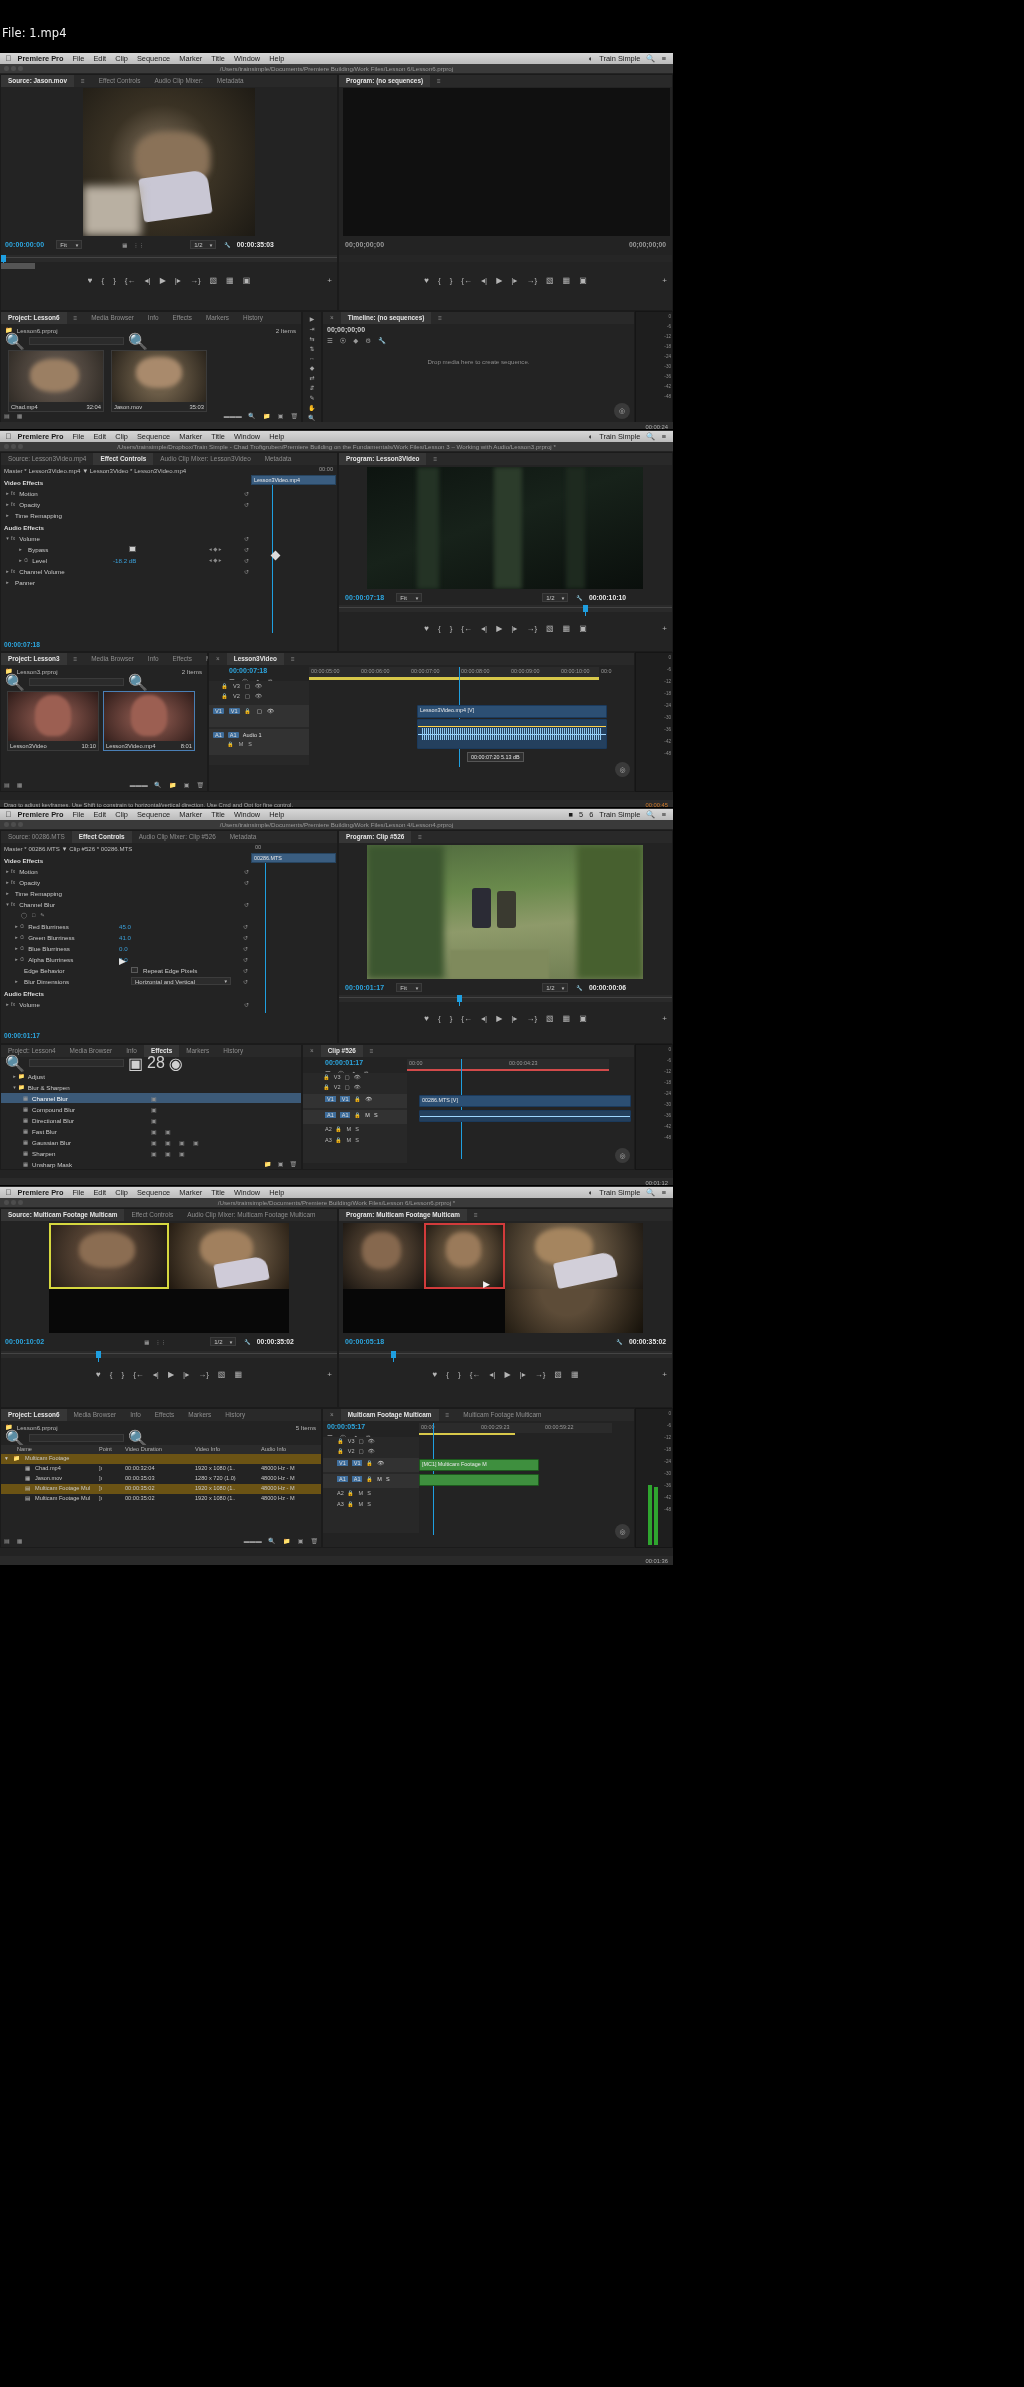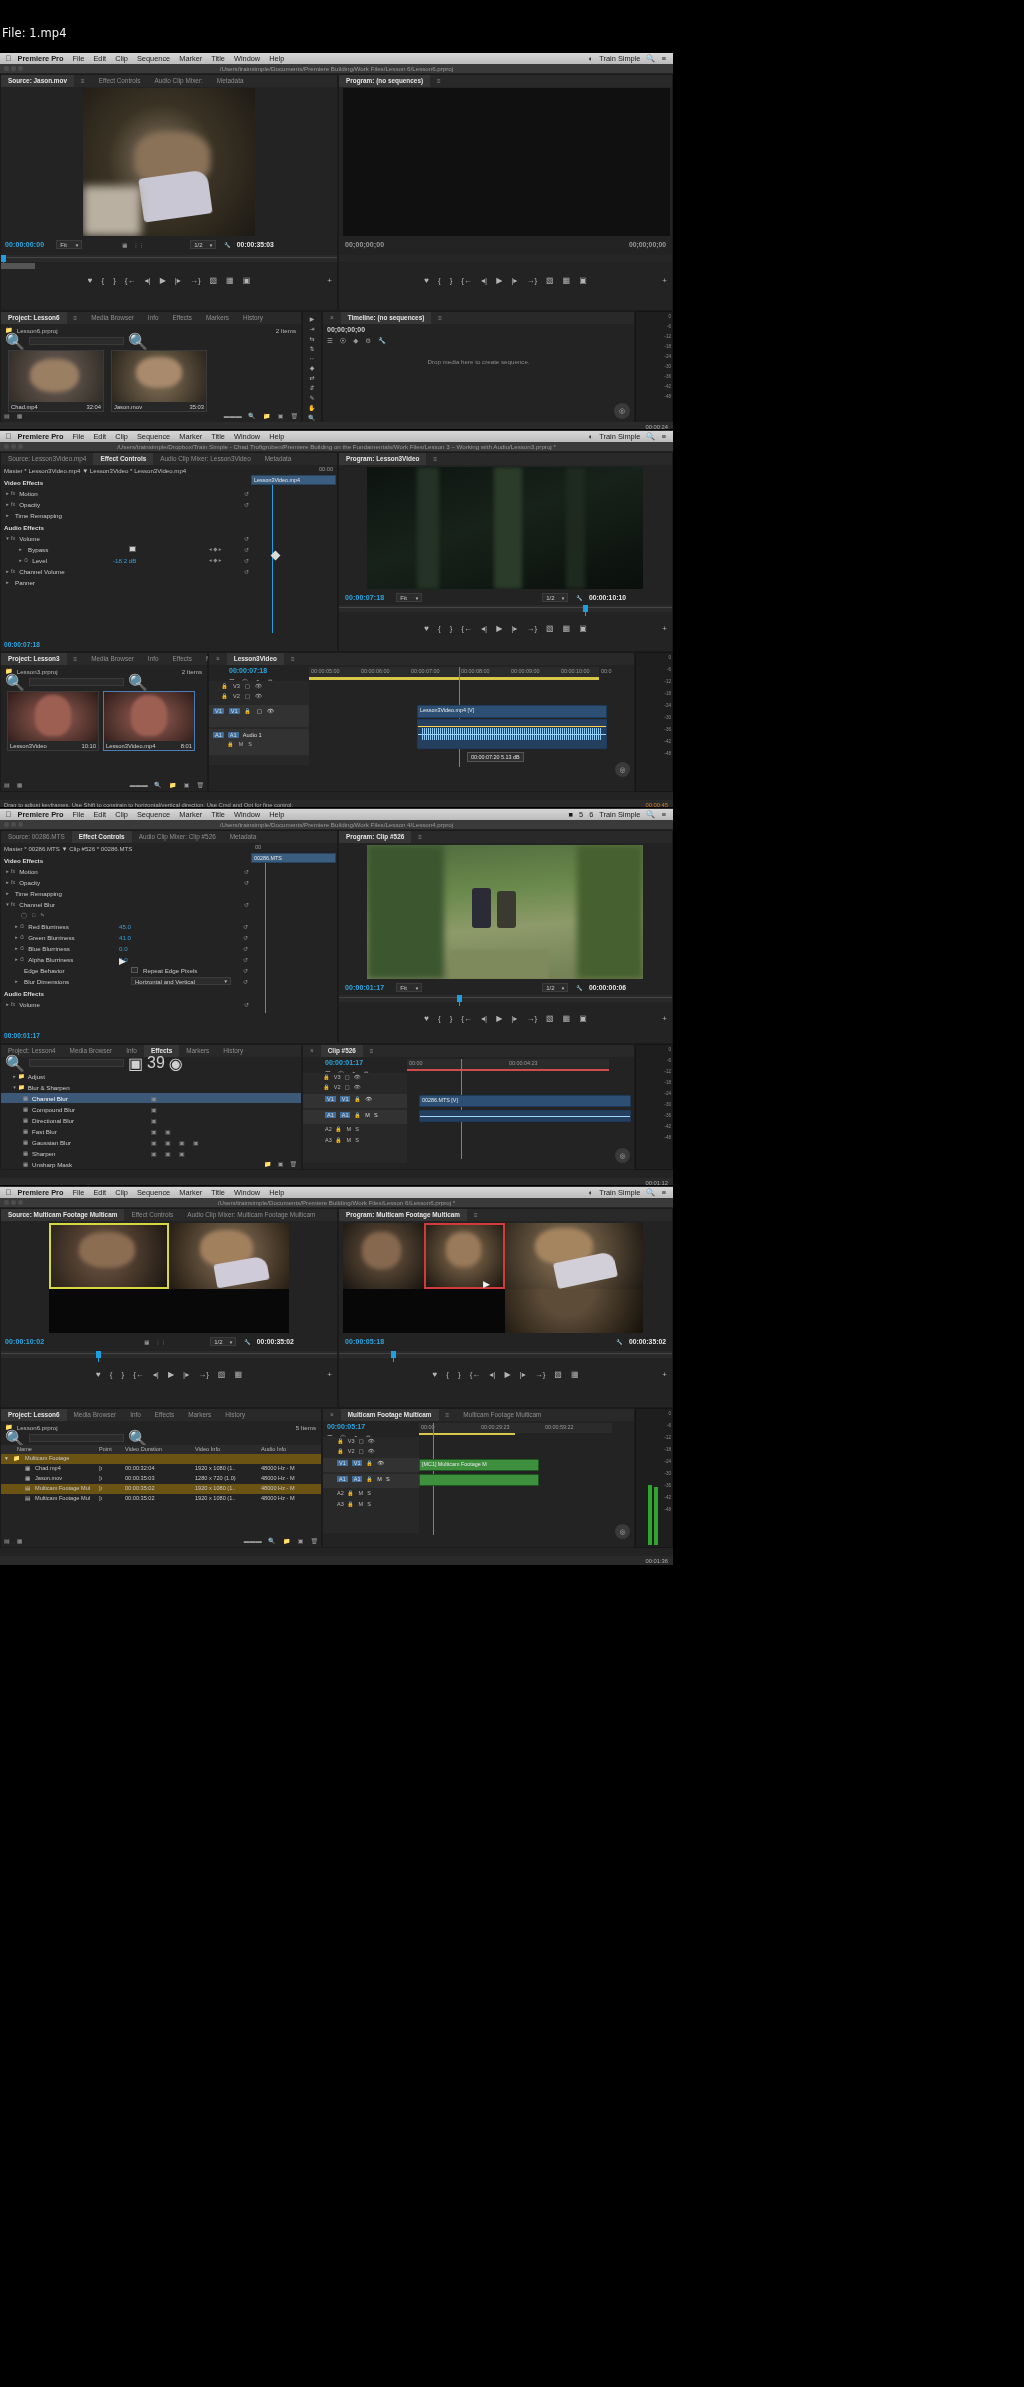--- a/index.html
+++ b/index.html
@@ -804,21 +804,21 @@
       <span class="tab">Media Browser</span>
       <span class="tab">Info</span>
       <span class="tab active">Effects</span>
       <span class="tab">Markers</span>
       <span class="tab">History</span>
     </div>
     <div class="binsearch" style="top:13px;">
       <span>🔍</span>
       <span class="searchfield"></span>
       <span>▣</span>
-      <span>39</span>
+      <span>28</span>
       <span>◉</span>
     </div>
     <div class="ec-row" style="top:26px;left:10px;">
       <span class="tri">▸</span>
       <span class="mini">📁</span>
       <span style="margin-left:3px;">Adjust</span>
     </div>
     <div class="ec-row" style="top:37px;left:10px;">
       <span class="tri">▾</span>
       <span class="mini">📁</span>

